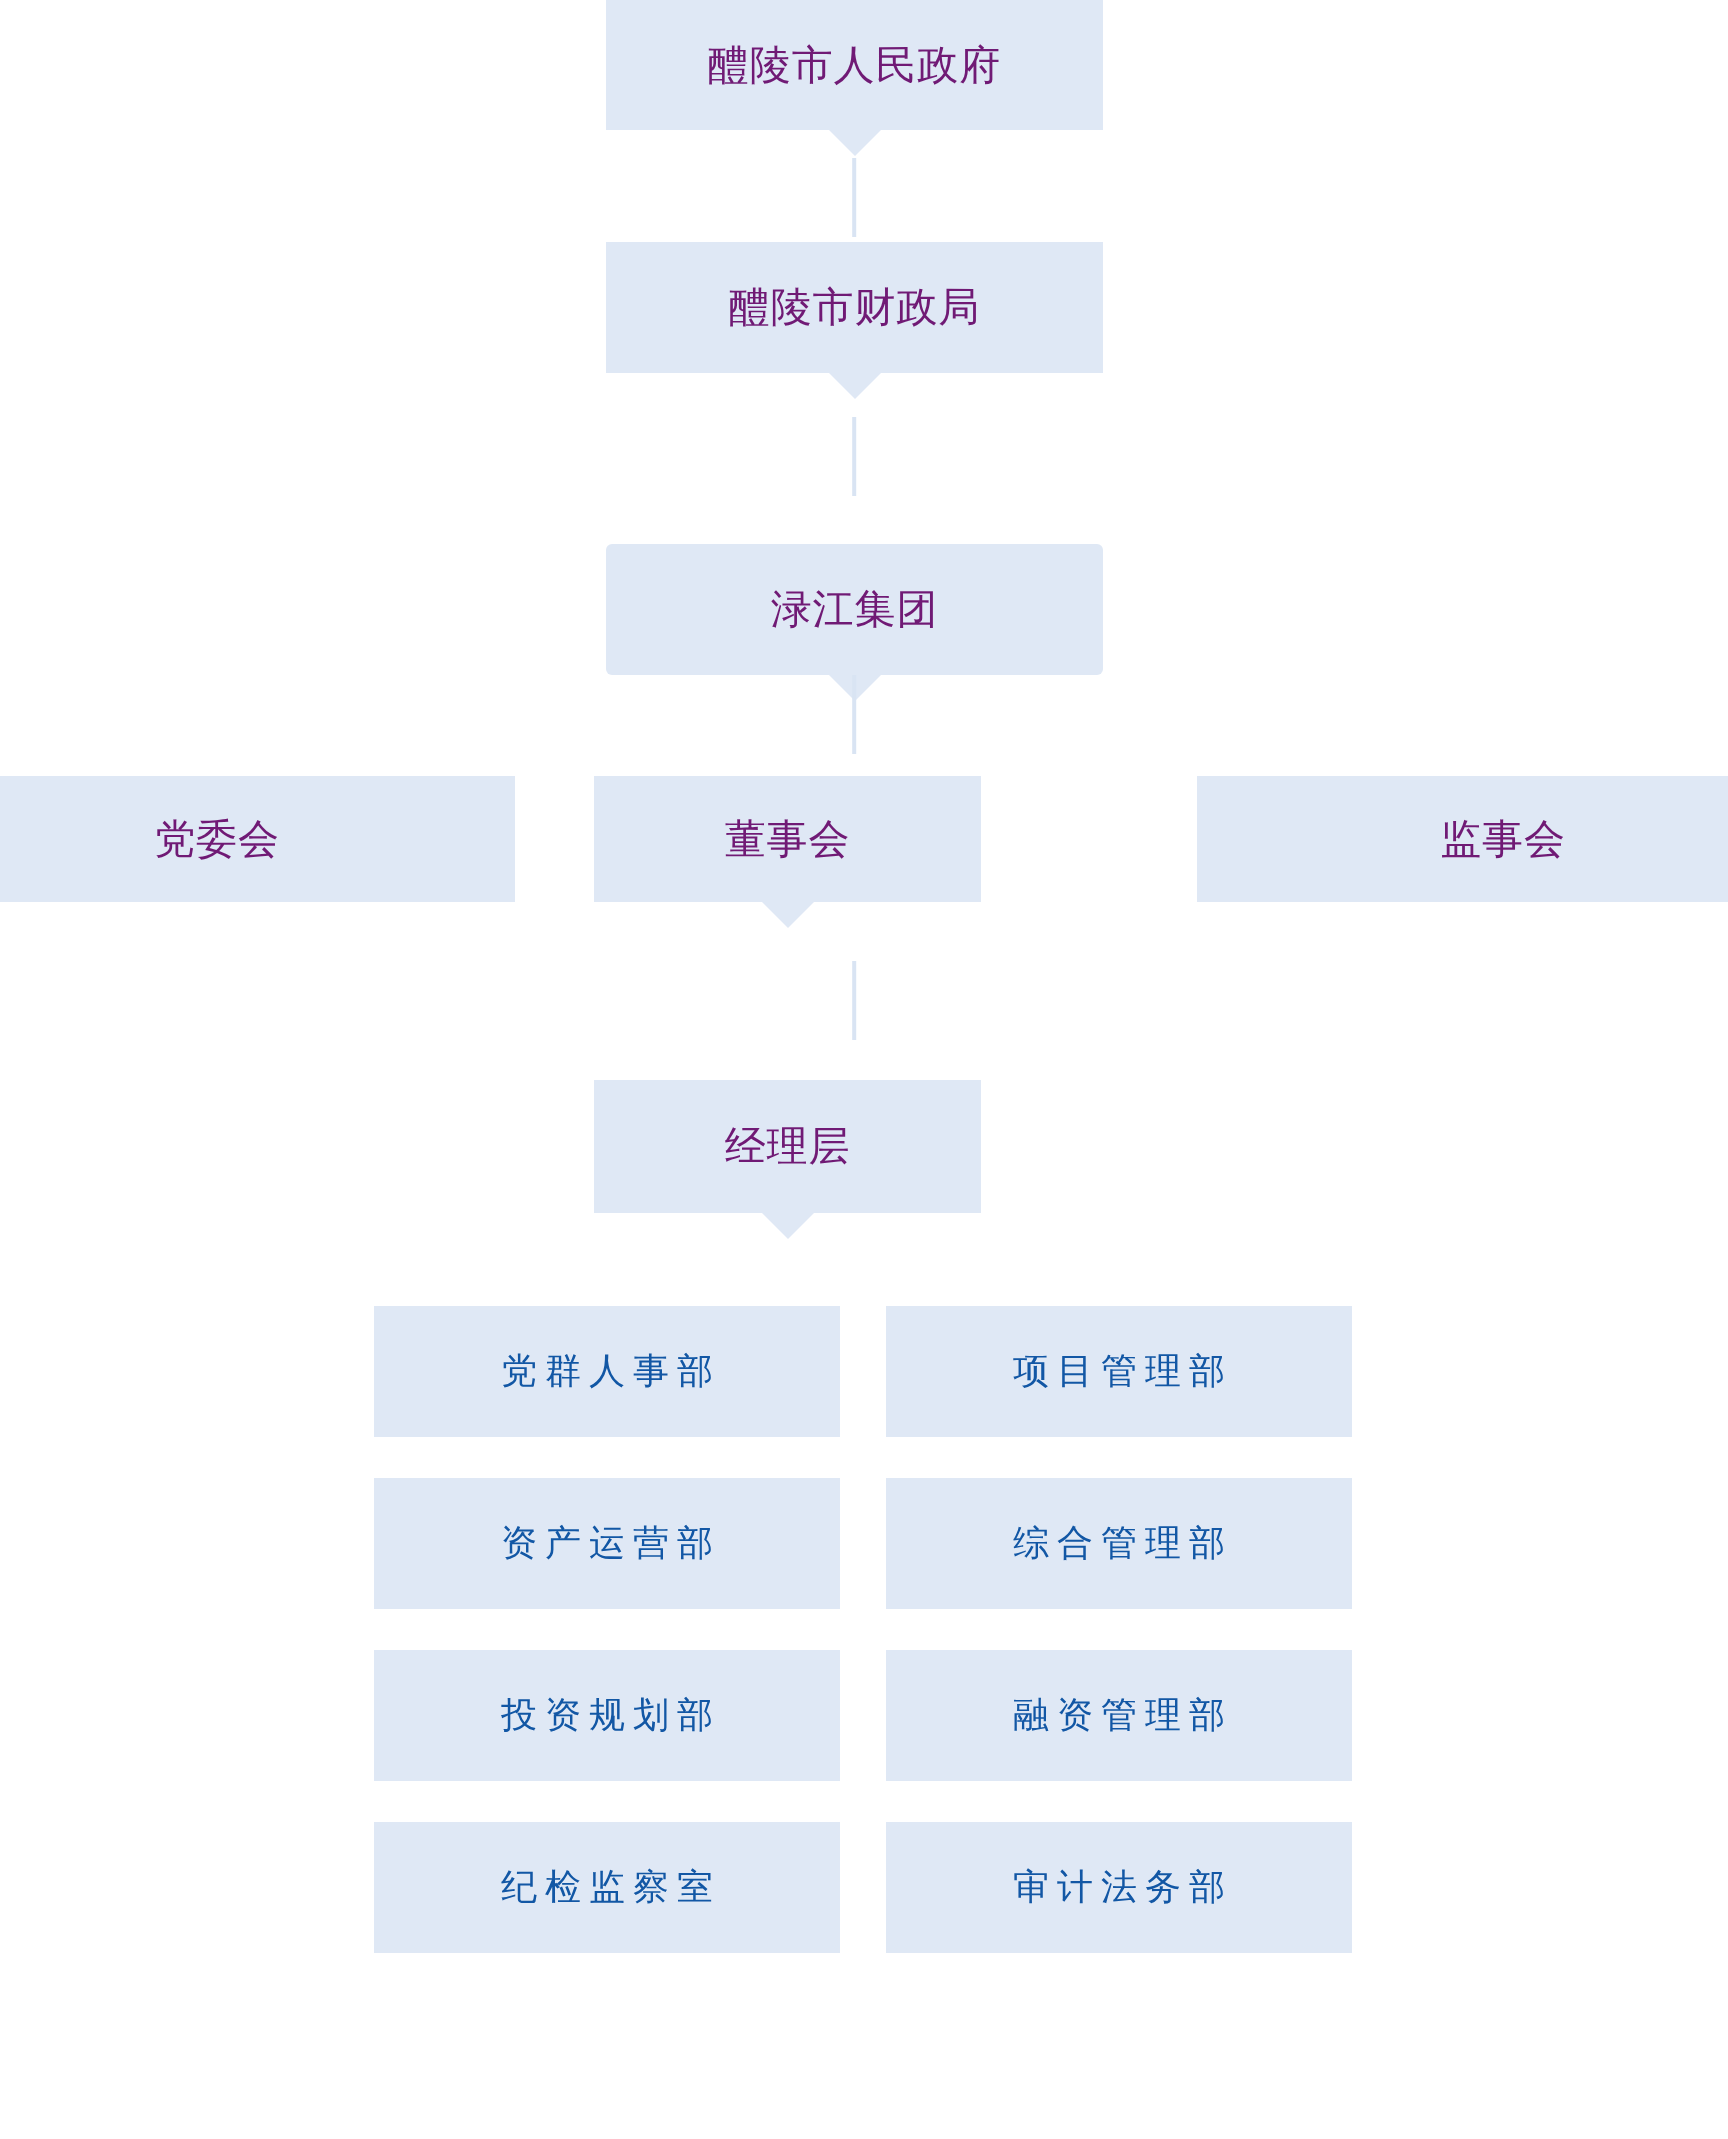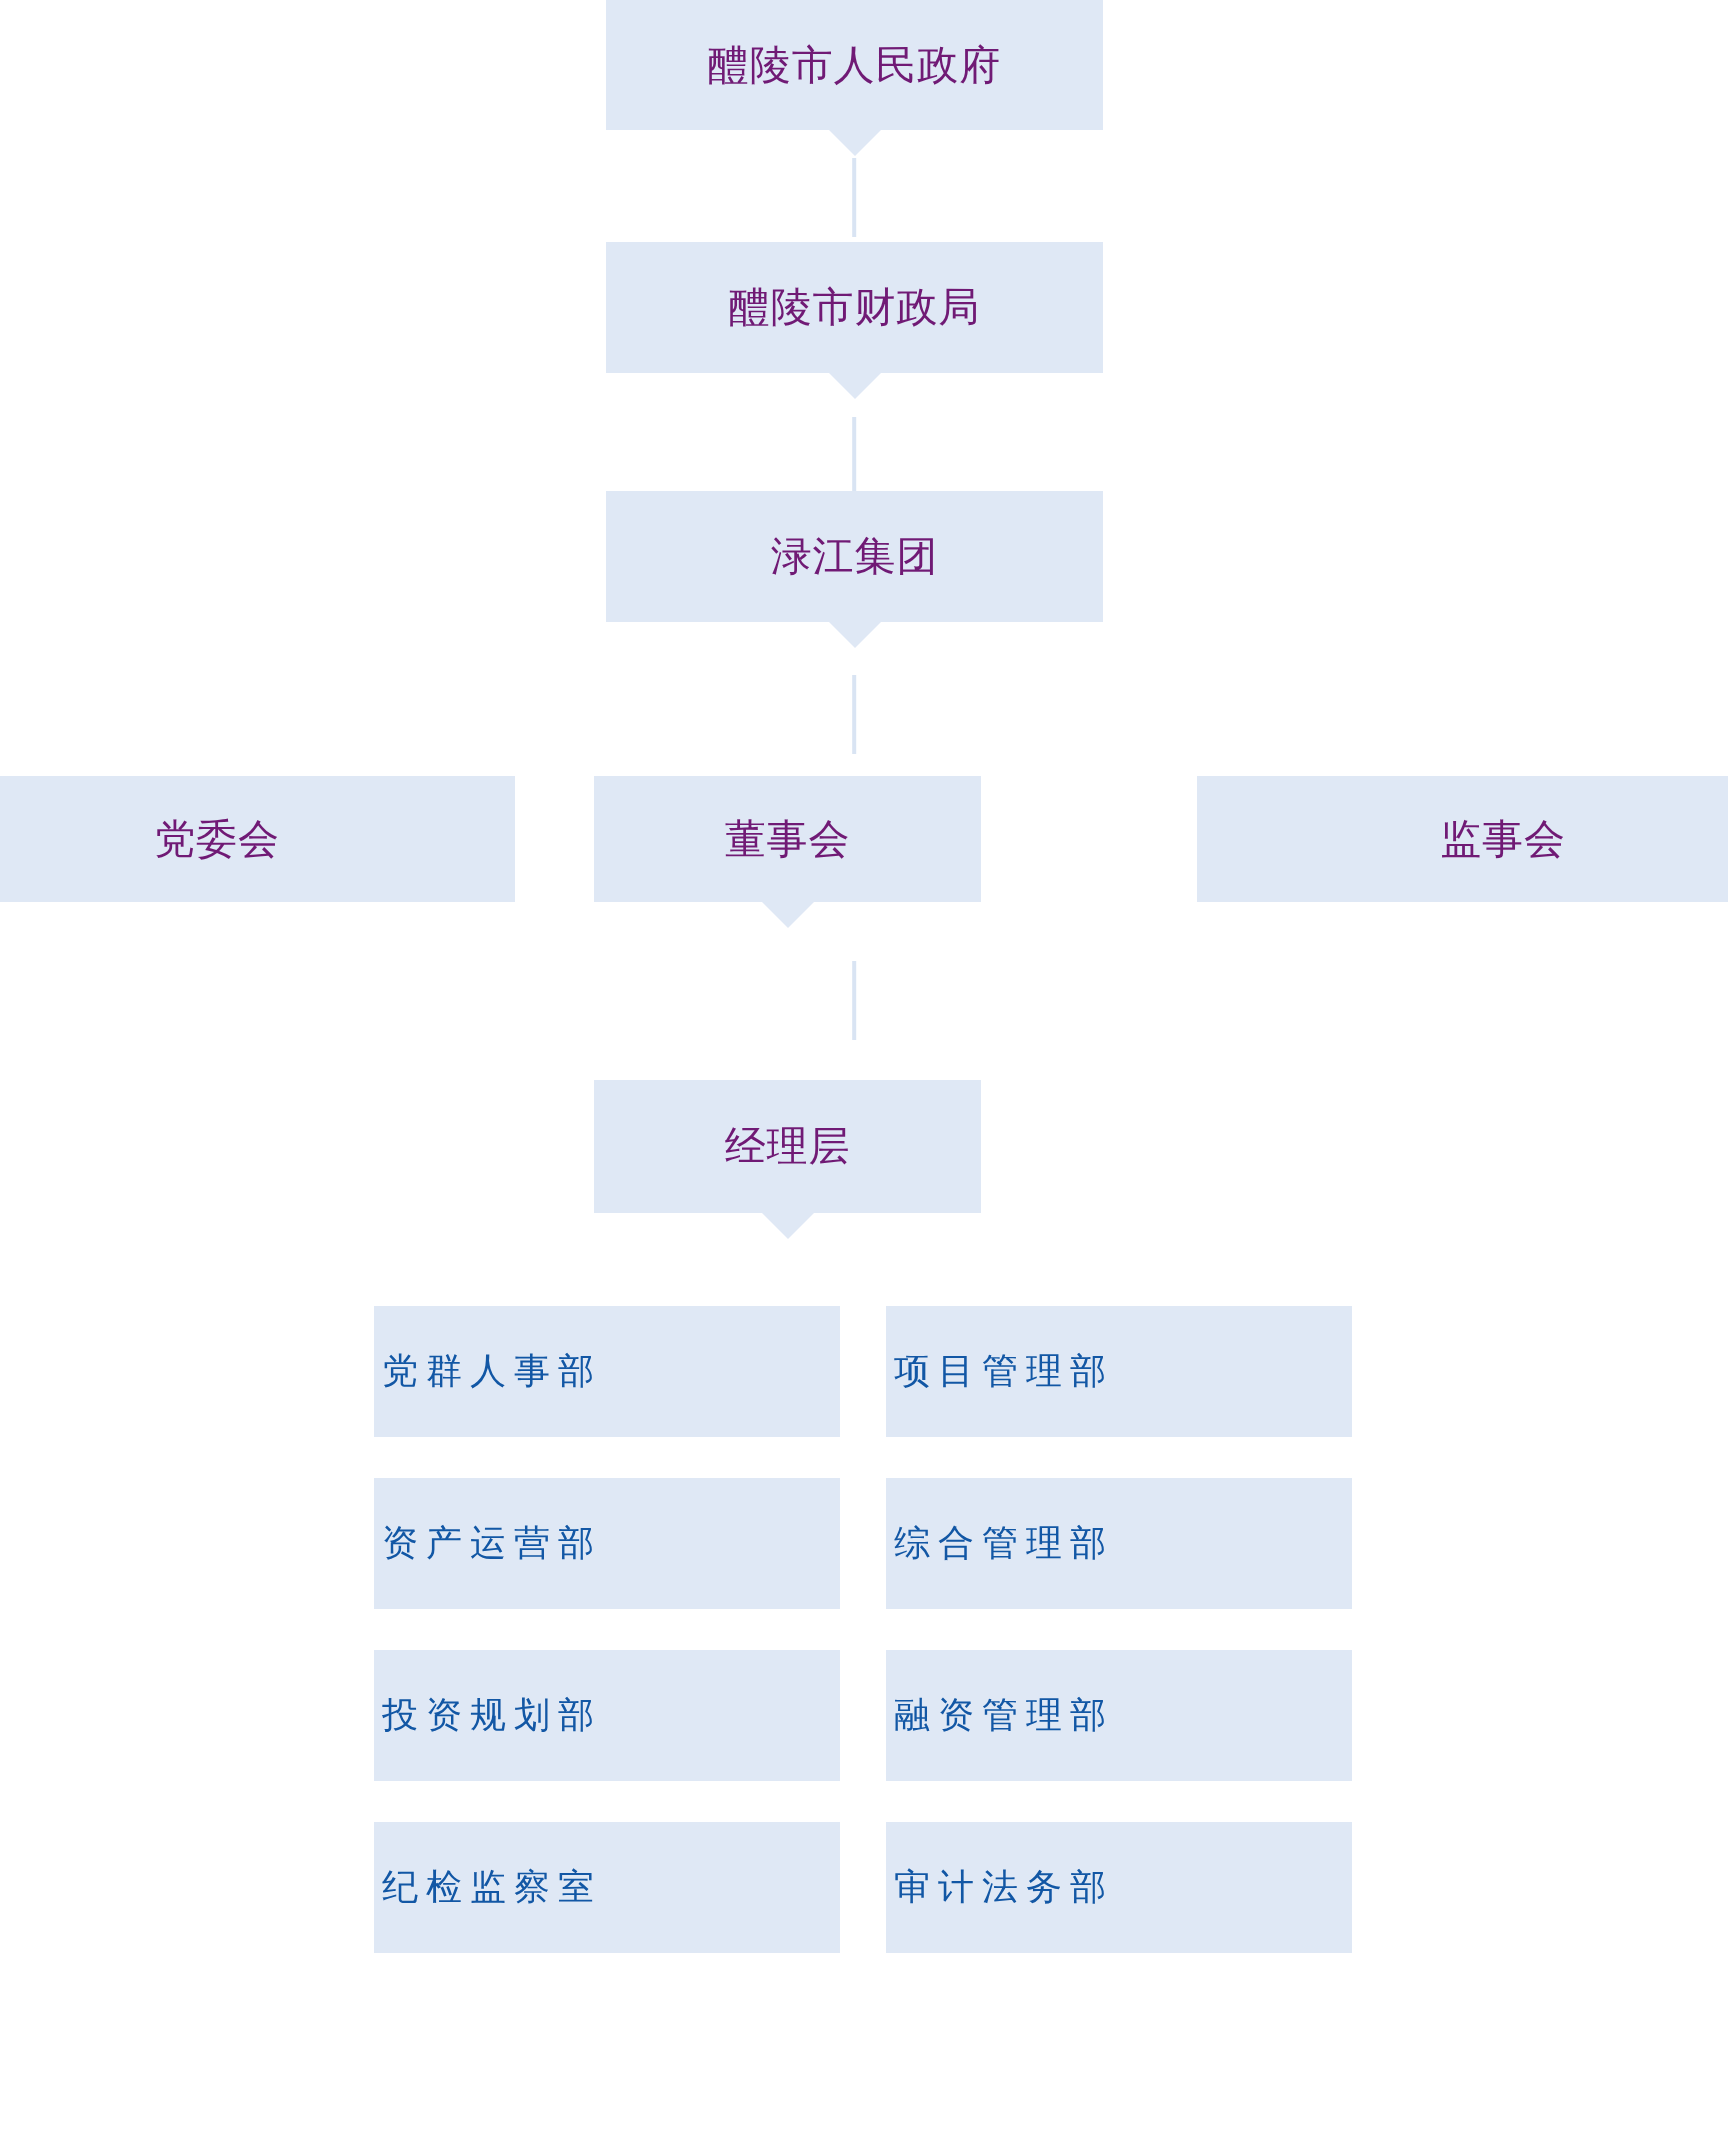--- a/index.html
+++ b/index.html
@@ -58,21 +58,21 @@
   
   .lvl-main {
     left: 606px;
     width: 497px;
     height: 131px;
     font-size: 41px;
     letter-spacing: 0.9px;
   }
   #node-government { top: 0px;   height: 130px; }
   #node-finance    { top: 242px; }
-  #node-group      { top: 491px; }
+  #node-group      { top: 544px; border-radius: 6px; }
 
   
   .lvl-board {
     height: 126px;
     font-size: 41px;
     letter-spacing: 0.9px;
   }
   #node-party-committee {
     left: -81px;
     width: 596px;
@@ -116,21 +116,21 @@
     grid-template-columns: 466px 466px;
     column-gap: 46px;
     row-gap: 41px;
   }
   .dept-box {
     height: 131px;
     background: #dfe8f5;
     color: #1257a5;
     display: flex;
     align-items: center;
-    justify-content: flex-start;
+    justify-content: center;
     font-size: 36px;
     letter-spacing: 8px;
     text-indent: 8px;
     box-sizing: border-box;
     white-space: nowrap;
   }
 </style>
 </head>
 <body>
 

